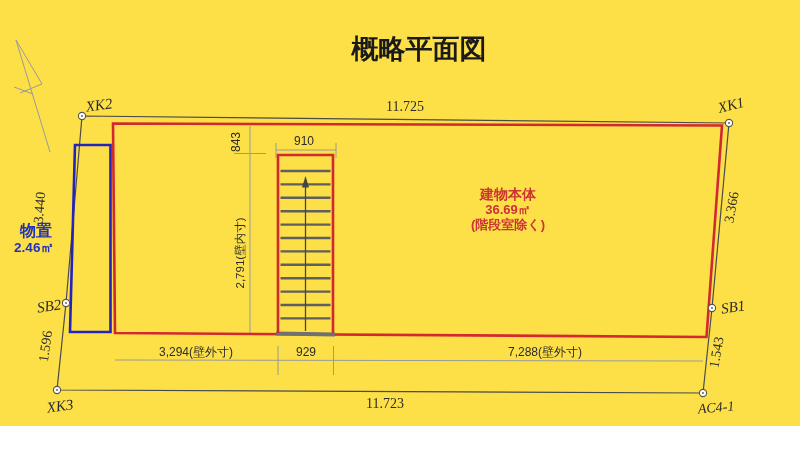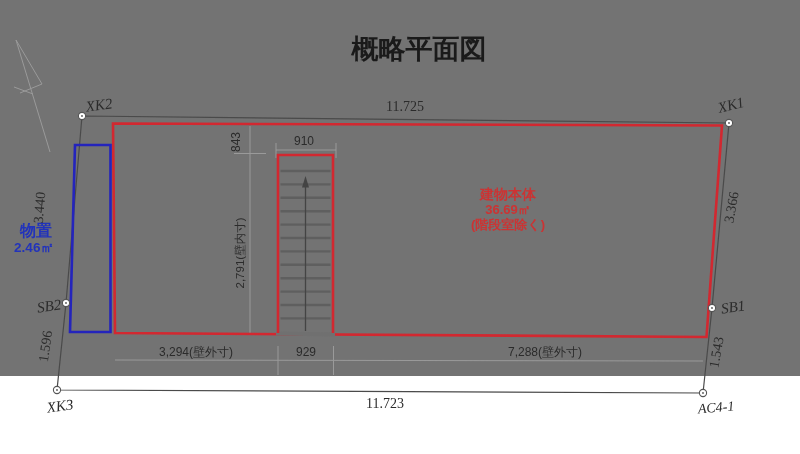--- a/index.html
+++ b/index.html
@@ -7,22 +7,22 @@
     padding: 0;
     background: #ffffff;
     width: 800px;
     height: 454px;
     overflow: hidden;
     font-family: "Liberation Sans", sans-serif;
   }
   .stage {
     position: relative;
     width: 800px;
-    height: 376px;
-    background: #737373;
+    height: 426px;
+    background: #fde047;
   }
   svg { display: block; }
   text { user-select: none; }
   .t-serif  { font-family: "Liberation Serif", "DejaVu Serif", serif; fill: #2b2b2b; }
   .t-label  { font-family: "Liberation Serif", "DejaVu Serif", serif; font-style: italic; fill: #2b2b2b; }
   .t-jp     { font-family: "Liberation Sans", "DejaVu Sans", sans-serif; fill: #2b2b2b; }
   .t-title  { font-family: "Liberation Sans", "DejaVu Sans", sans-serif; font-weight: bold; fill: #1a1a1a; }
   .t-red    { fill: #cc3333; font-weight: bold; }
   .t-blue   { fill: #2233bb; font-weight: bold; }
 </style>

